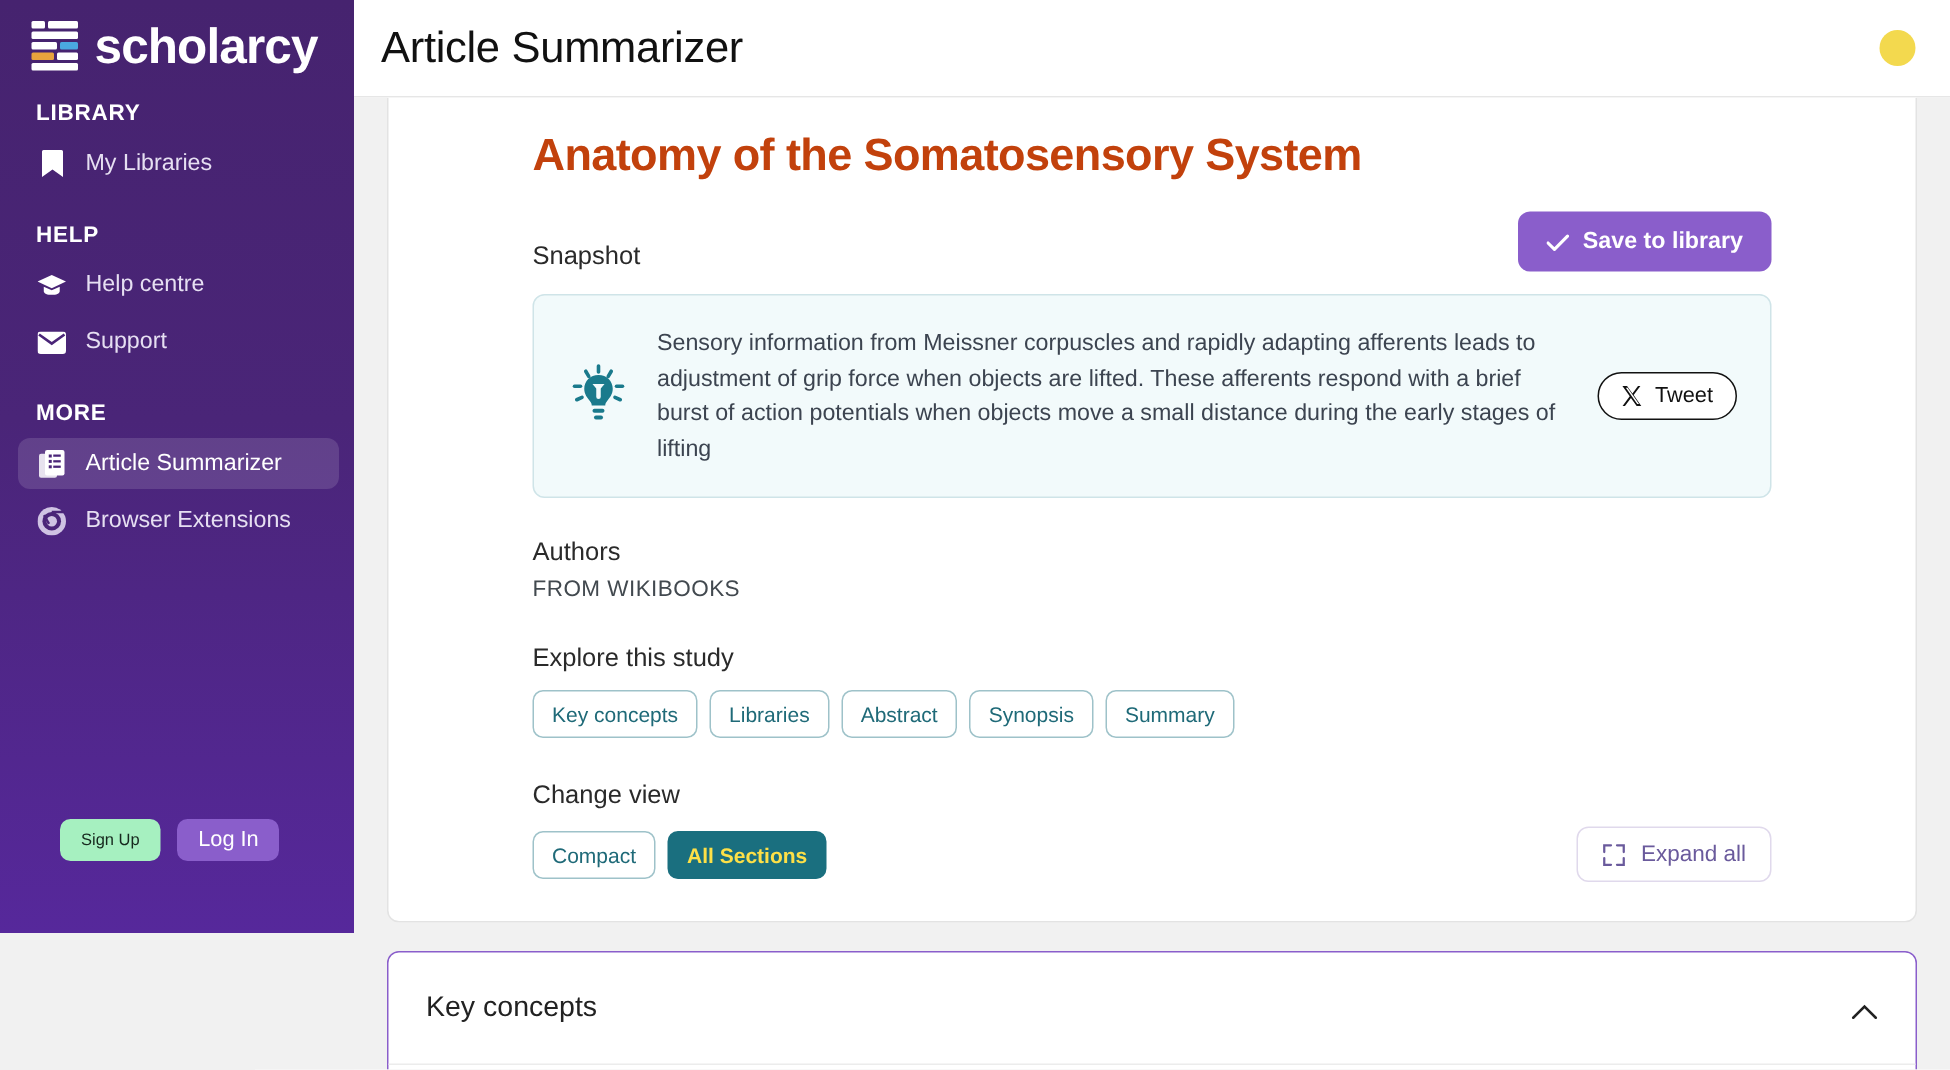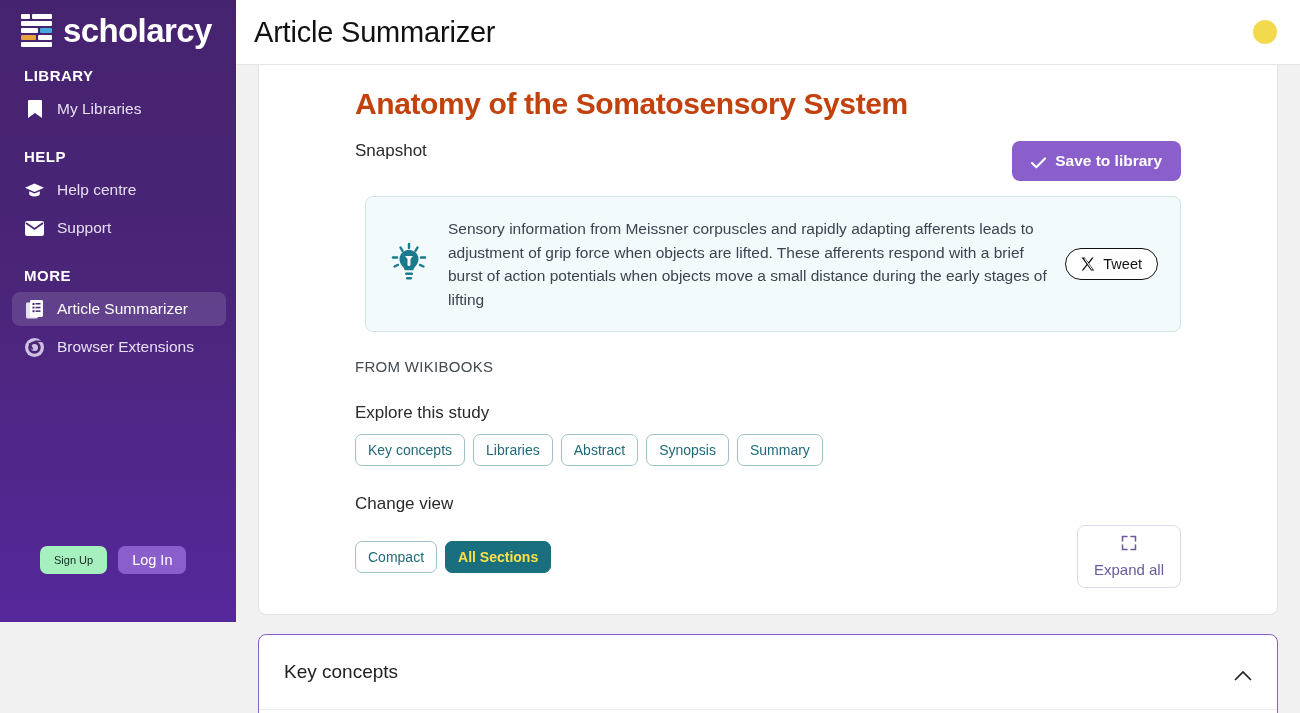--- a/index.html
+++ b/index.html
@@ -88,34 +88,34 @@
   .card {
     background: #ffffff; border: 1px solid #e3e3e3; border-radius: 8px;
     padding: 22px 25px 26px 25px; margin-bottom: 19px;
     border-top: none; border-top-left-radius: 0; border-top-right-radius: 0;
   }
   .card-inner { max-width: 826px; margin: 0 auto; }
   .doc-title {
     font-size: 30px; font-weight: 700; color: #c2410c; letter-spacing: -0.4px;
     margin: 0 0 20px 0;
   }
-  .snap-row { display: flex; align-items: flex-start; margin-bottom: 15px; }
+  .snap-row { display: flex; align-items: flex-end; margin-bottom: 15px; }
   .snap-label { font-size: 17px; color: #2a2a2a; }
   .save-btn {
     margin-left: auto; display: flex; align-items: center; gap: 9px;
     background: #8a5ecb; color: #fff; border: none; border-radius: 8px;
     font-size: 15.5px; font-weight: 700; padding: 11px 19px; cursor: pointer;
     font-family: inherit;
   }
   .check { width: 15px; height: 12px; }
 
   .snapshot-box {
     border: 1px solid #cfe4e8; background: #f2fafb; border-radius: 8px;
     display: flex; align-items: center; gap: 18px;
-    padding: 20px 22px; margin-bottom: 26px; margin-left: 10px;
+    padding: 20px 22px; margin-bottom: 26px;
   }
   .bulb { width: 42px; height: 46px; flex: 0 0 42px; }
   .snapshot-text { font-size: 15.5px; line-height: 1.52; color: #3c4450; flex: 1; }
   .tweet-btn {
     flex: 0 0 auto; display: flex; align-items: center; gap: 8px;
     border: 1px solid #111; background: #fff; color: #111;
     border-radius: 17px; padding: 7px 15px; font-size: 14.5px; cursor: pointer;
     font-family: inherit;
   }
   .xlogo { width: 14px; height: 14px; }
@@ -129,21 +129,20 @@
     border-radius: 7px; font-size: 14px; padding: 7px 12px; cursor: pointer;
     font-family: inherit; white-space: nowrap;
   }
   .pill.solid { background: #1a6f7f; border-color: #1a6f7f; color: #fde047; font-weight: 700; }
   .view-row { display: flex; align-items: center; gap: 8px; }
   .expand-btn {
     margin-left: auto; display: flex; align-items: center; gap: 10px;
     border: 1px solid #e0d9ec; background: #fff; color: #6a5a9c;
     border-radius: 8px; font-size: 15px; padding: 9px 16px; cursor: pointer;
     font-family: inherit;
-    flex-direction: column;
   }
   .expand-ic { width: 16px; height: 16px; }
 
   .card.accent {
     border: 1px solid #8a5ecb; border-radius: 8px; padding: 0;
   }
   .kc-head {
     display: flex; align-items: center; padding: 26px 25px 26px 25px;
     cursor: pointer; border-bottom: 1px solid #ececec;
   }
@@ -310,20 +309,21 @@
               <button class="tweet-btn">
                 <span class="xlogo">
                   <svg width="14" height="14" viewBox="0 0 14 14">
                       <path d="M0.6 0.4h3.1L7.3 5.3 11 0.4h1.6L8.1 6.4l5.1 7.2h-3.1L6.3 8.3 2.3 13.6H0.7L5.5 7.2 0.6 0.4zm2.3 1.1l7.6 10.9h1.2L4.1 1.5H2.9z" fill="#111"></path>
                     </svg>
                 </span>
                 <span>Tweet</span>
               </button>
             </div>
 
+            <div class="sec-head">Authors</div>
             <div class="authors-val">FROM WIKIBOOKS</div>
 
             <div class="sec-head explore">Explore this study</div>
             <div class="pill-row">
               <button class="pill">Key concepts</button>
               <button class="pill">Libraries</button>
               <button class="pill">Abstract</button>
               <button class="pill">Synopsis</button>
               <button class="pill">Summary</button>
             </div>

